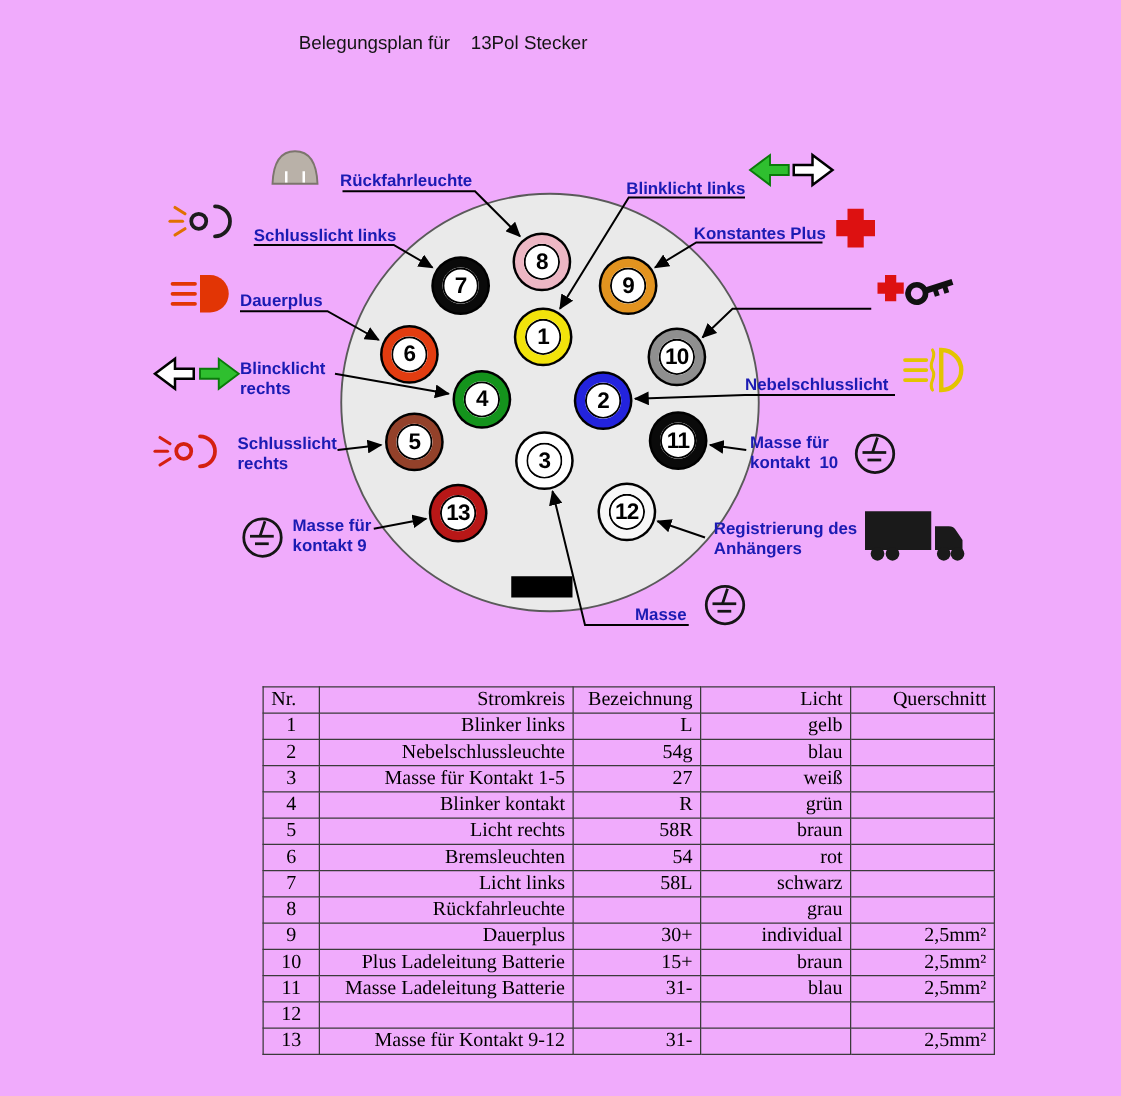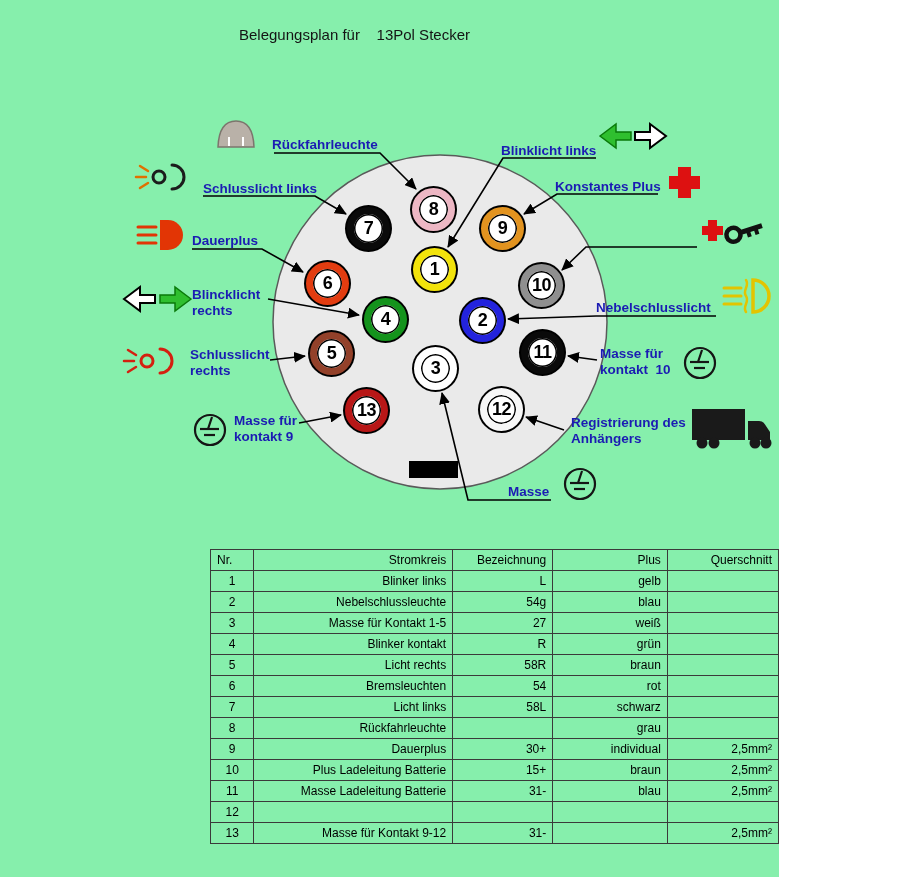--- a/index.html
+++ b/index.html
@@ -1,28 +1,28 @@
 <!DOCTYPE html>
 <html style="--label_blue: #1b1bb3; --arrow_green: #2fbf2f; --cross_red: #dd1111; --brake_red: #e23505; --fog_yellow: #e3c400; --lamp_orange: #e07000; --lamp_red: #d42010;"><head>
 <meta charset="utf-8">
 <style>
   * { box-sizing: border-box; margin: 0; padding: 0; }
   body { background: #fff; font-family: "Liberation Sans", sans-serif; }
-  .canvas { position: relative; width: 779px; height: 877px; background: #86efac; overflow: hidden; }
+  .canvas { position: relative; width: 897px; height: 877px; background: #f0abfc; overflow: hidden; }
   .diagram-svg { position: absolute; left: 0; top: 0; }
   .title { position: absolute; left: 239px; top: 26px; font-size: 15px; color: #141414; white-space: pre; }
   .lbl { position: absolute; color: var(--label_blue, #1b1bb3); font-size: 13.5px; font-weight: bold;
          line-height: 16px; white-space: pre; }
   .pin { position: absolute; box-sizing: content-box; width: 29px; height: 29px; border-radius: 50%;
          background: #fff; border: 7px solid var(--ring, #000);
          box-shadow: 0 0 0 2px #000, inset 0 0 0 1.5px #000;
          display: flex; align-items: center; justify-content: center;
          font-size: 18px; font-weight: bold; color: #000; letter-spacing: -0.5px; z-index: 3; }
   .pin-table { position: absolute; left: 210px; top: 549px; border-collapse: collapse;
-               font-size: 12px; color: #000; table-layout: fixed; }
+               font-size: 16px; color: #000; table-layout: fixed; font-family: Liberation Serif, serif; }
   .pin-table th, .pin-table td { border: 1px solid #3a3a3a; height: 21px; padding: 0 6px;
                text-align: right; font-weight: normal; overflow: hidden; white-space: nowrap; }
   .pin-table td.c-nr { text-align: center; }
   .pin-table th.h-nr { text-align: left; }
 </style>
 </head>
 <body>
 
 <div class="canvas">
 
@@ -192,21 +192,21 @@
         <col style="width:203px">
         <col style="width:102px">
         <col style="width:120px">
         <col style="width:115px">
     </colgroup>
     <thead>
       <tr>
         <th class="h-nr">Nr.</th>
         <th>Stromkreis</th>
         <th>Bezeichnung</th>
-        <th>Plus</th>
+        <th>Licht</th>
         <th>Querschnitt</th>
       </tr>
     </thead>
     <tbody>
         <tr>
           <td class="c-nr">1</td>
           <td>Blinker links</td>
           <td>L</td>
           <td>gelb</td>
           <td></td>

